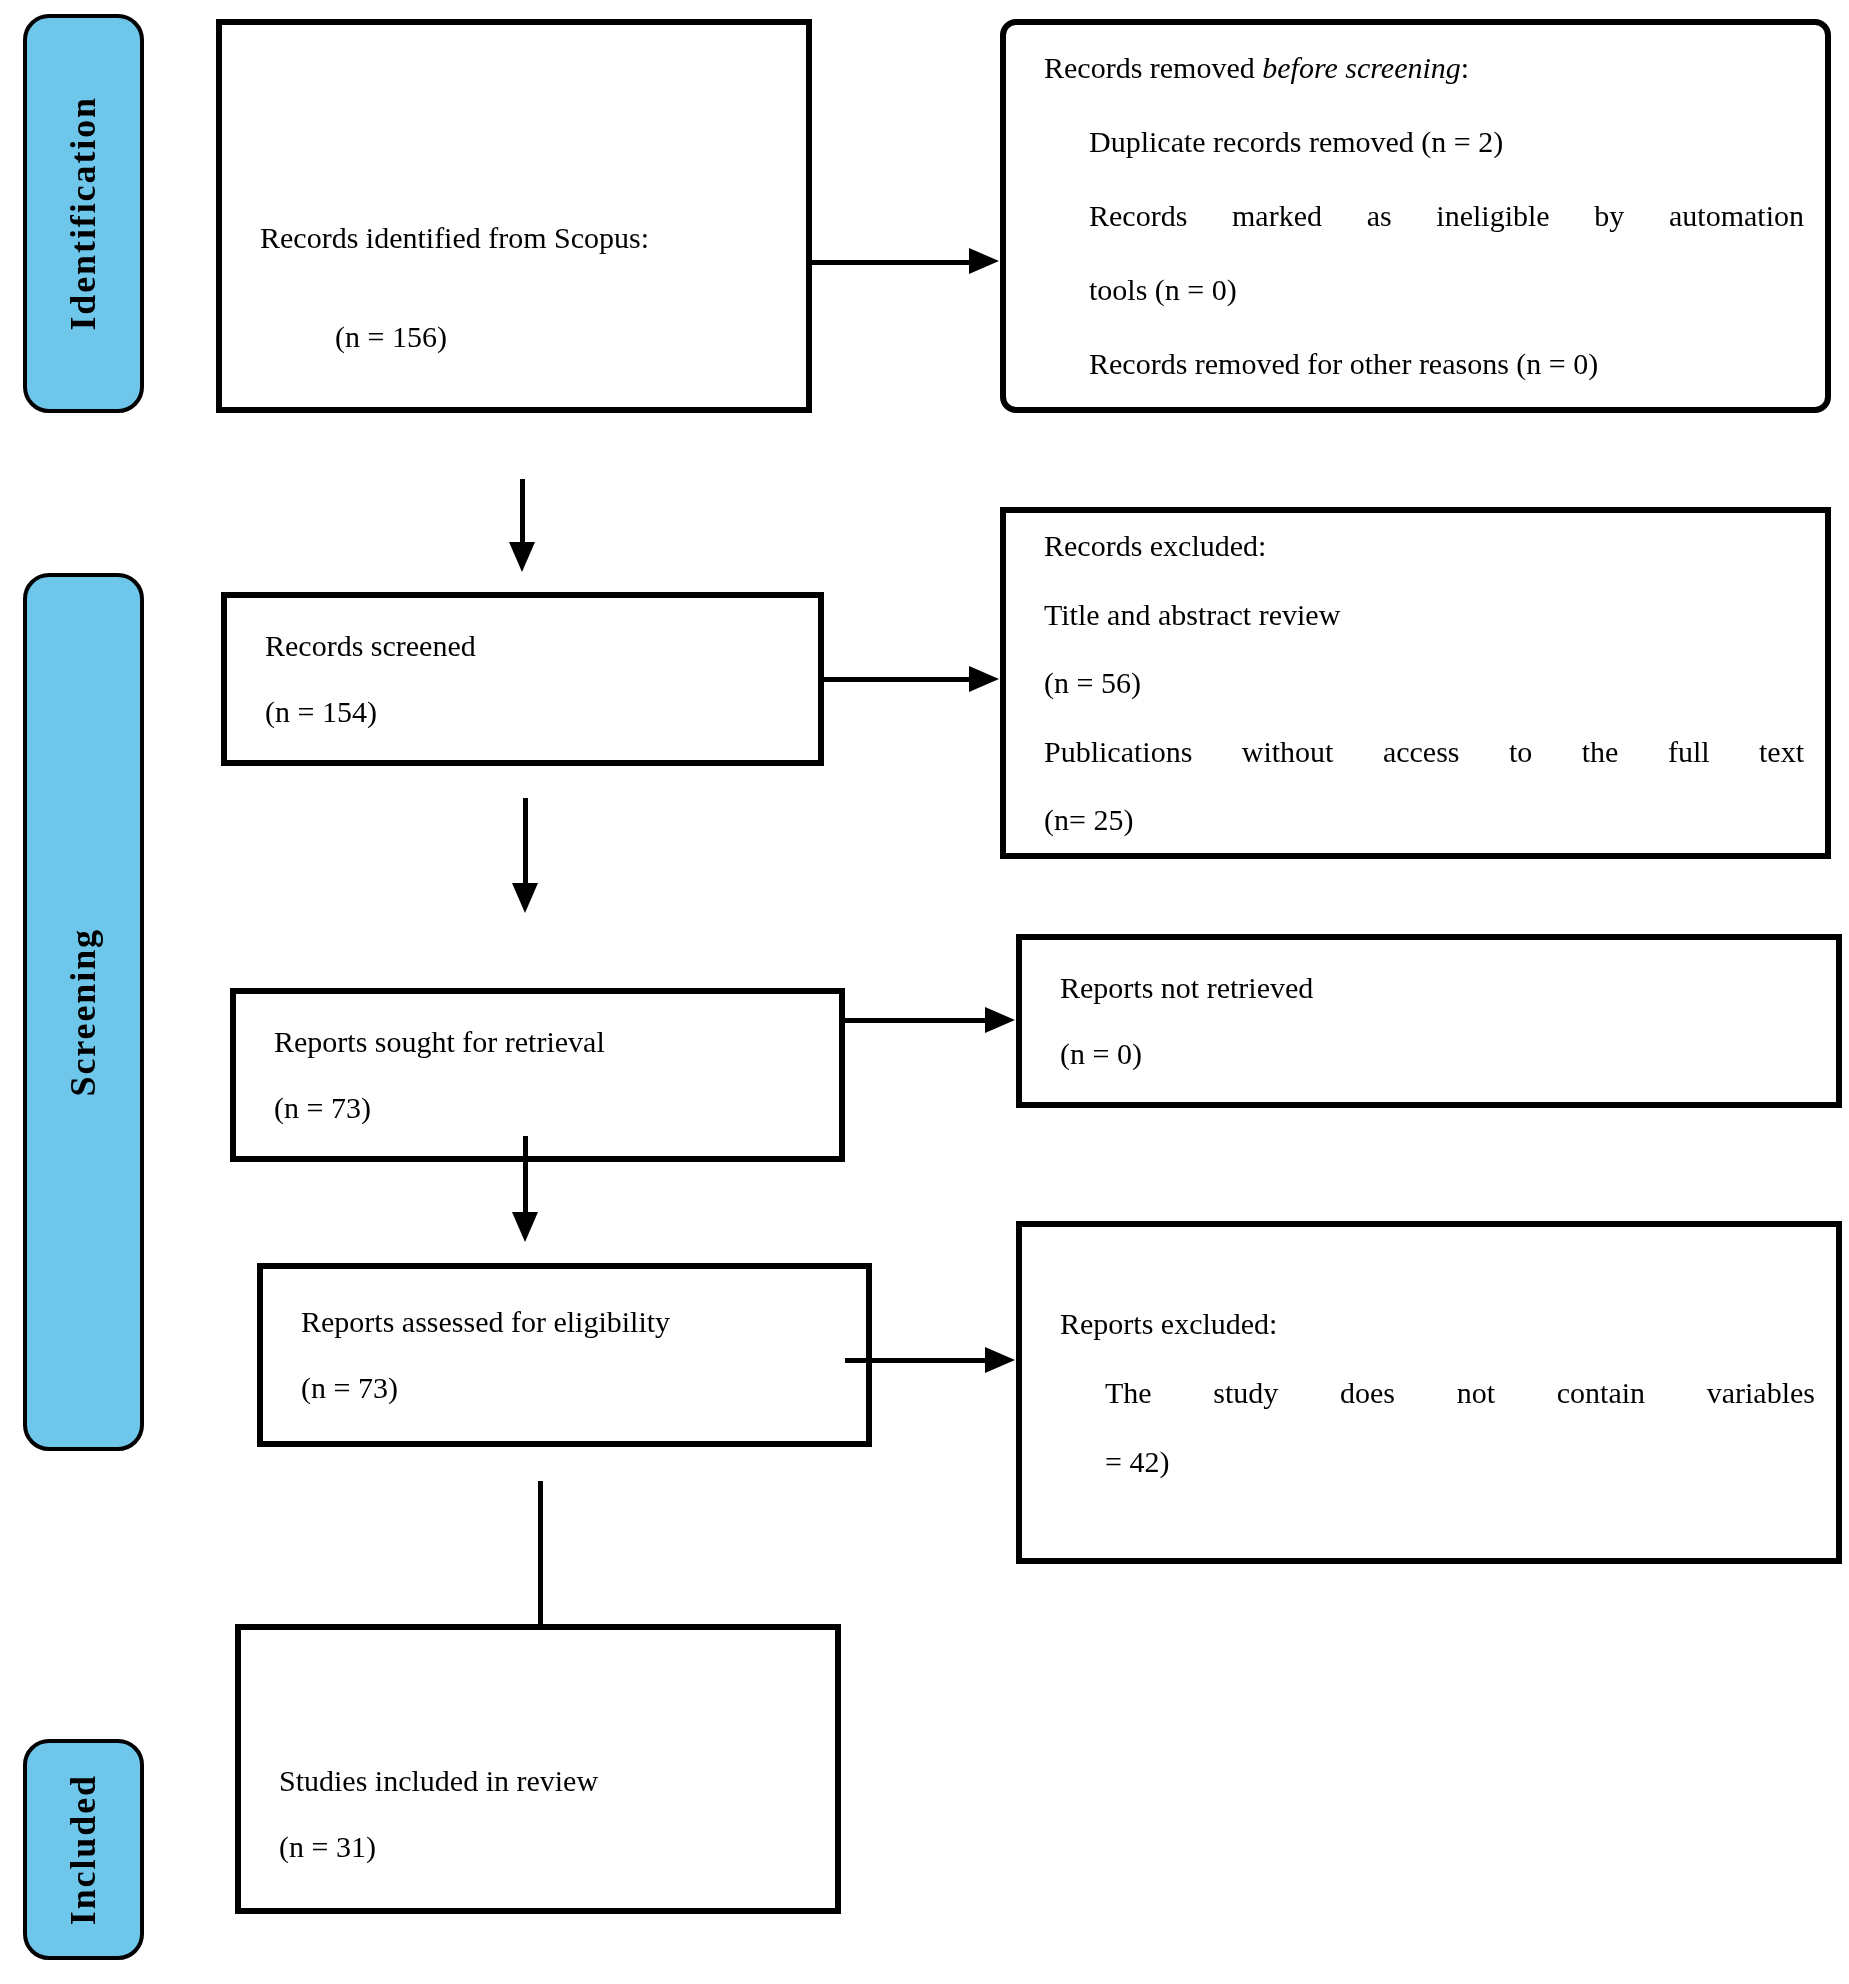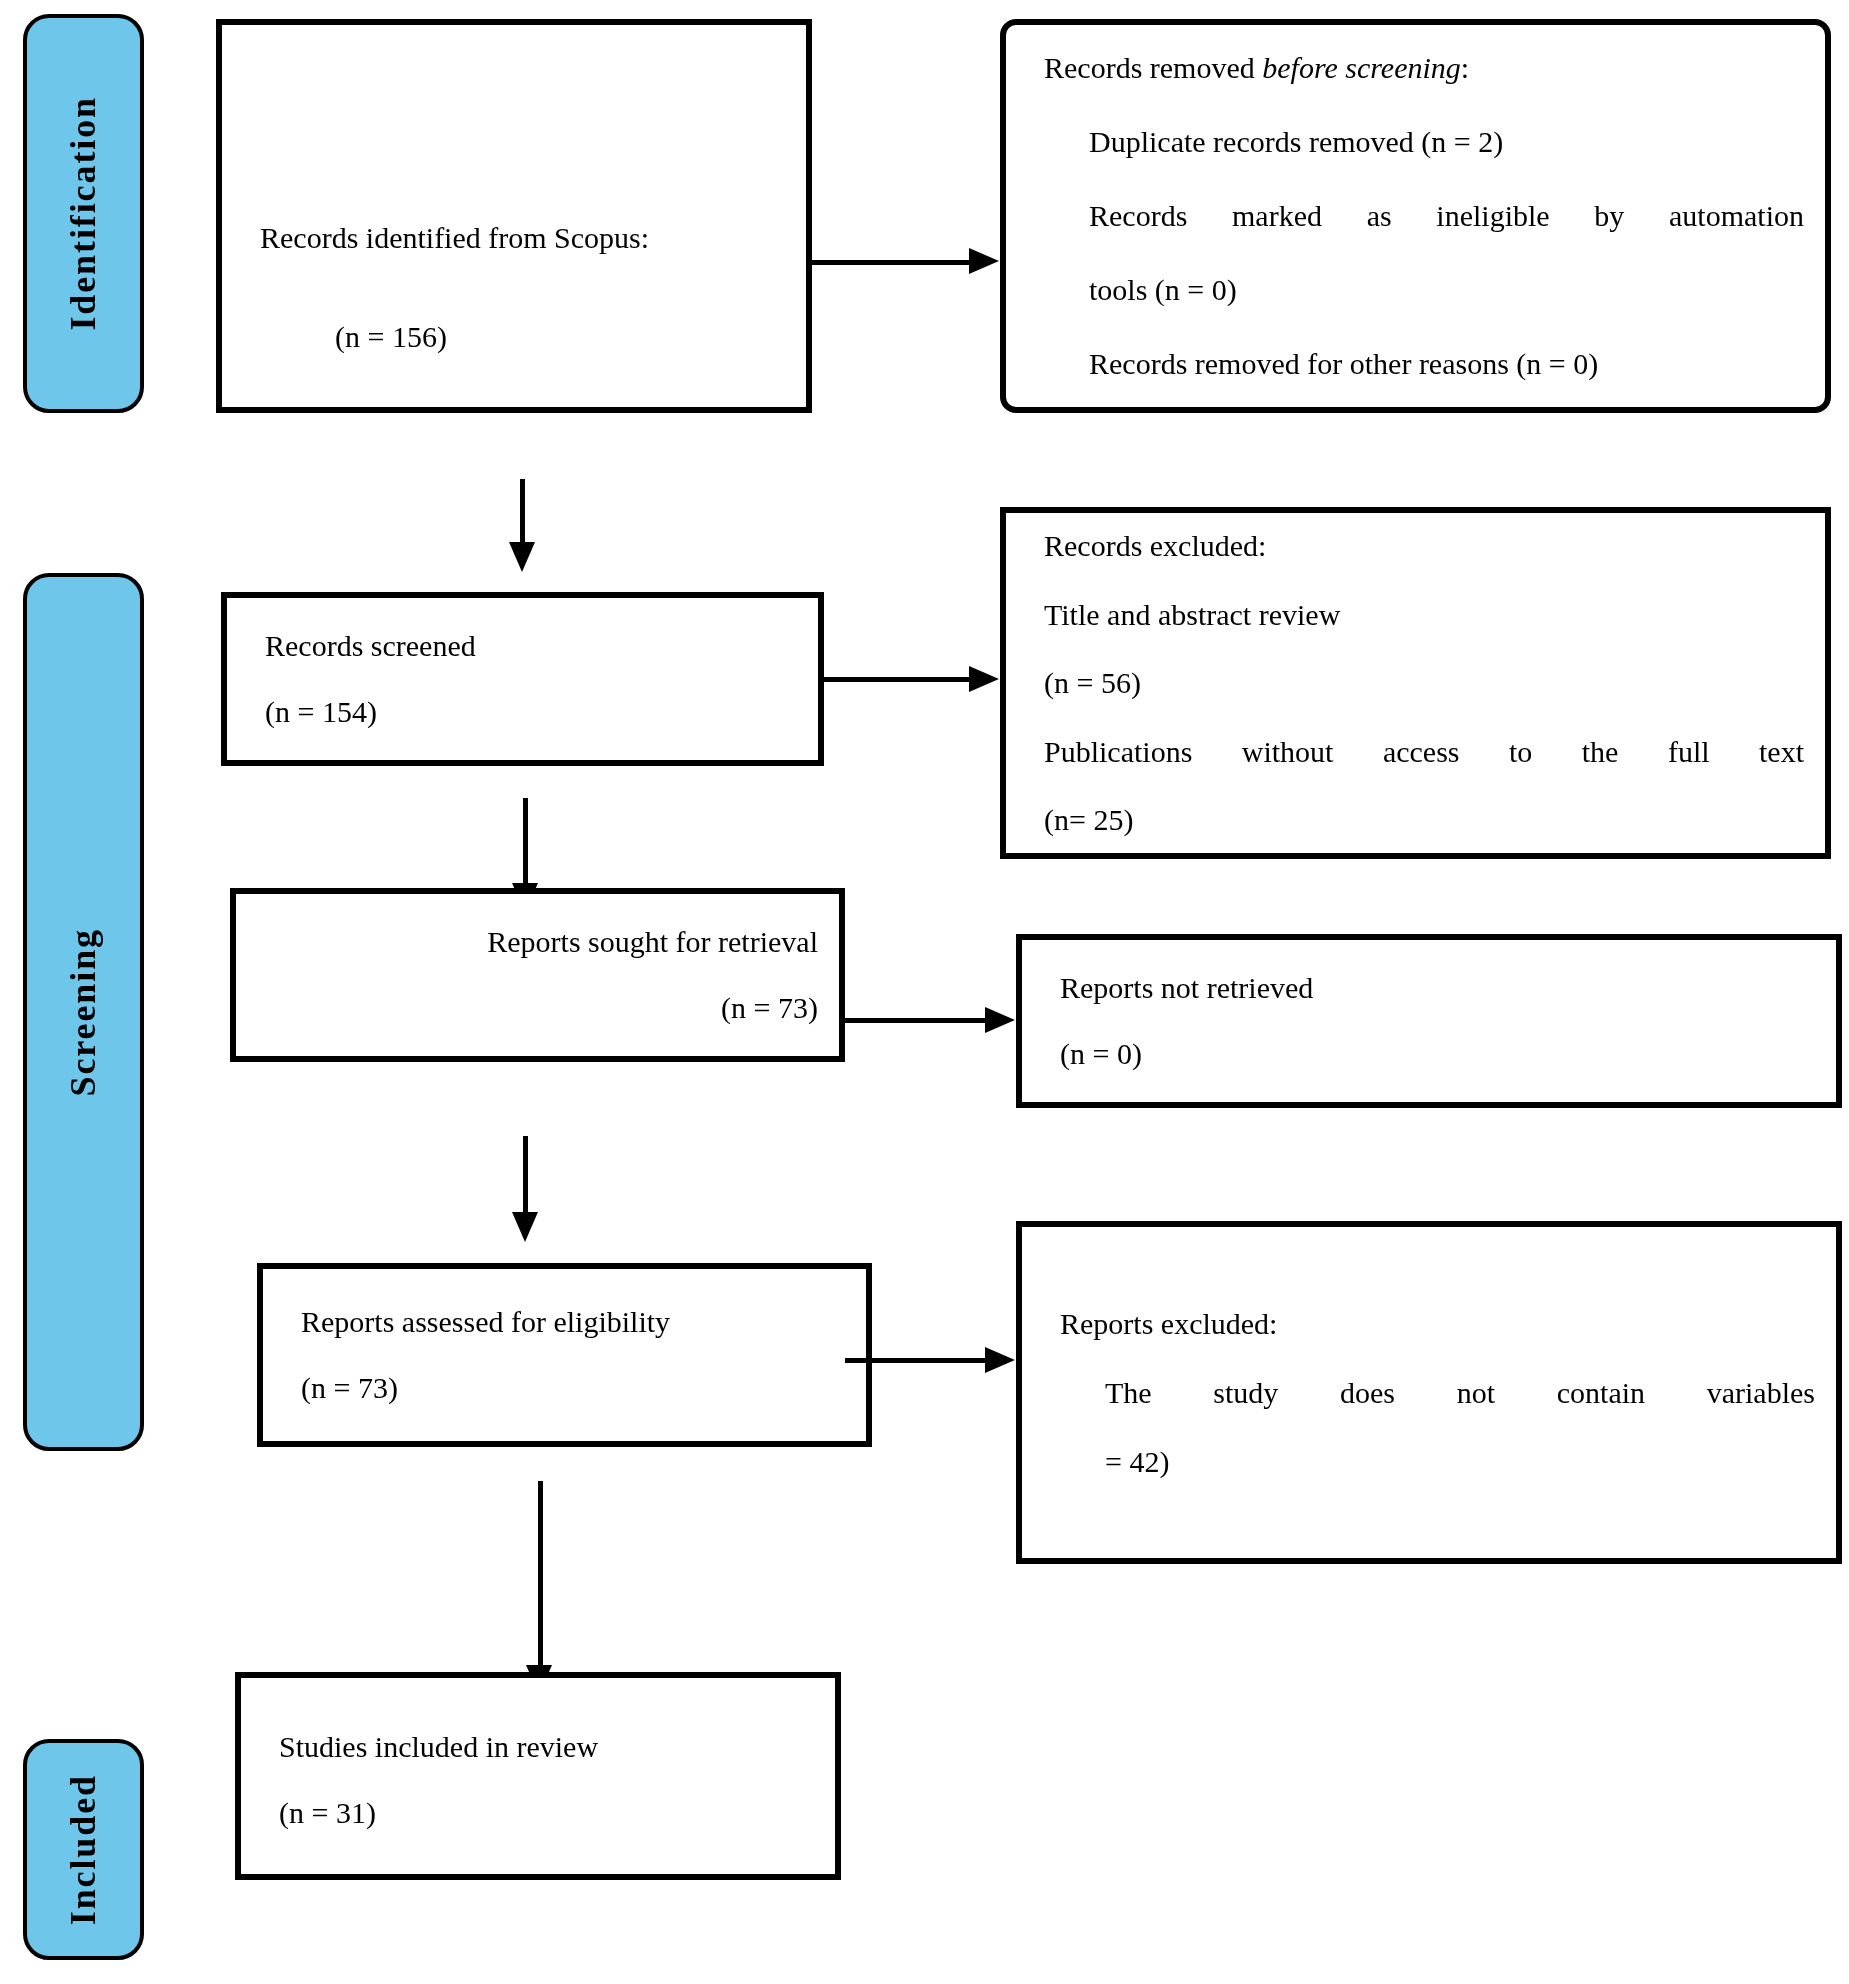--- a/index.html
+++ b/index.html
@@ -151,21 +151,21 @@
   <div>
     <div class="vline" style="left:523px; top:798px; height:87px;"></div>
     <div class="head-down" style="left:512px; top:883px;"></div>
   </div>
 
   <div>
     <div class="hline" style="left:824px; top:677px; width:148px;"></div>
     <div class="head-right" style="left:969px; top:666px;"></div>
   </div>
 
-  <div class="fbox box-center" style="left:230px; top:888px; width:615px; height:174px;align-items:flex-end;">
+  <div class="fbox box-center" style="left:230px; top:988px; width:615px; height:174px;">
     <div class="line">Reports sought for retrieval</div>
     <div class="line">(n = 73)</div>
   </div>
 
   <div class="fbox box-center" style="left:1016px; top:934px; width:826px; height:174px;">
     <div class="line">Reports not retrieved</div>
     <div class="line">(n = 0)</div>
   </div>
 
   <div>
@@ -192,19 +192,19 @@
   <div>
     <div class="vline" style="left:538px; top:1481px; height:185px;"></div>
     <div class="head-down" style="left:526px; top:1665px;"></div>
   </div>
 
   <div>
     <div class="hline" style="left:845px; top:1358px; width:143px;"></div>
     <div class="head-right" style="left:985px; top:1347px;"></div>
   </div>
 
-  <div class="fbox box-included" style="left:235px; top:1672px; width:606px; height:208px;">
+  <div class="fbox box-included" style="left:235px; top:1624px; width:606px; height:290px;">
     <div class="line">Studies included in review</div>
     <div class="line">(n = 31)</div>
   </div>
 
 </div>
 
 
 </body></html>

